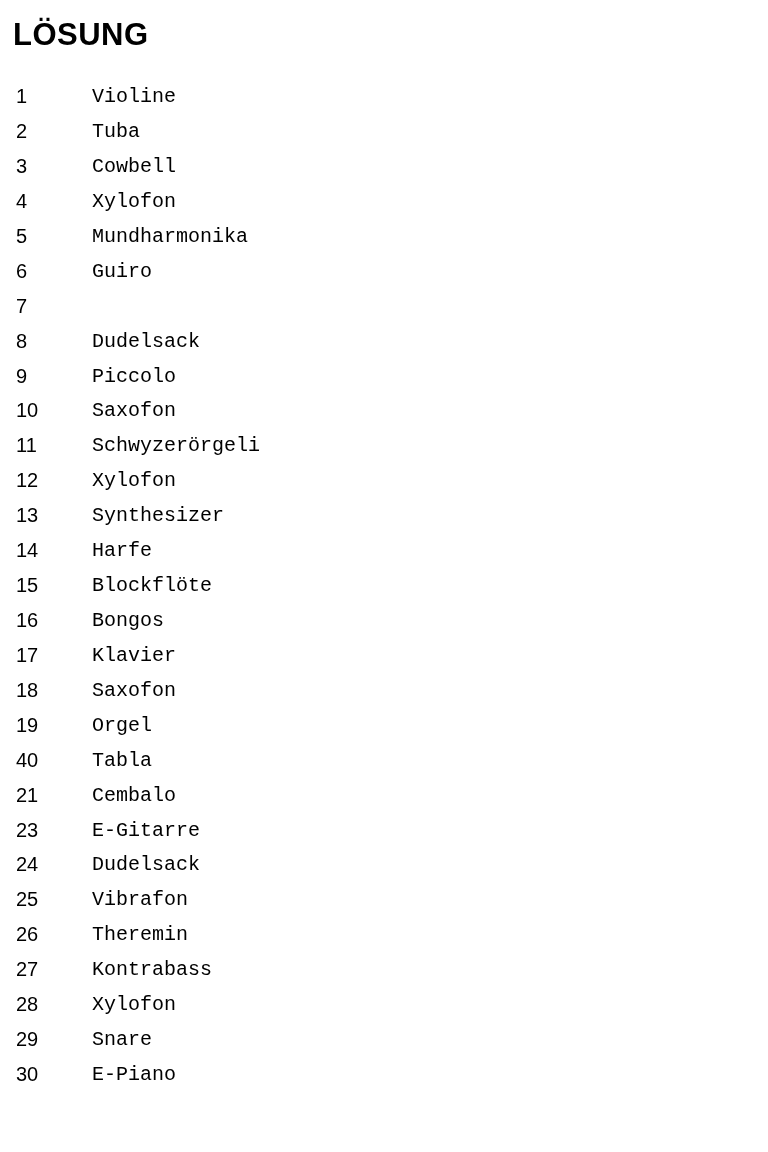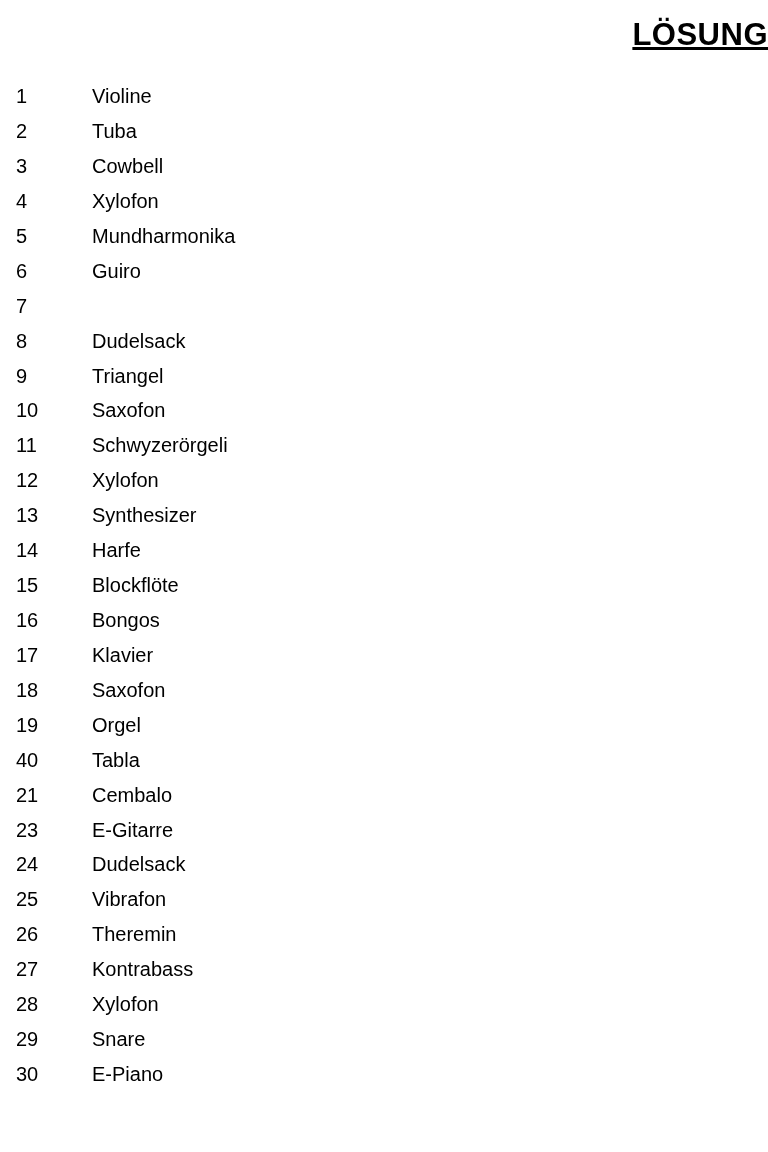--- a/index.html
+++ b/index.html
@@ -18,42 +18,42 @@
     background: #ffffff;
     position: relative;
   }
   .title {
     margin: 0;
     padding-top: 16px;
     padding-left: 13px;
     font-size: 31px;
     line-height: 1.2;
     font-weight: bold;
-    text-align: right;
+    text-align: left;
     letter-spacing: 0.5px;
     color: #000000;
-    text-decoration: underline;
   }
   .list {
     margin-top: 26px;
   }
   .row {
     height: 34.93px;
     display: flex;
     align-items: center;
     padding-left: 16px;
     font-size: 20px;
     color: #000000;
   }
   .num {
     width: 76px;
     flex: 0 0 76px;
   }
   .name {
     flex: 1;
+    font-family: Liberation Mono, monospace;
   }
 </style>
 </head>
 <body>
 
 <div class="page">
   <h1 class="title">LÖSUNG</h1>
 
   <div class="list">
 
@@ -91,21 +91,21 @@
         <span class="num">7</span>
       </div>
 
       <div class="row">
         <span class="num">8</span>
         <span class="name">Dudelsack</span>
       </div>
 
       <div class="row">
         <span class="num">9</span>
-        <span class="name">Triangel</span>
+        <span class="name">Piccolo</span>
       </div>
 
       <div class="row">
         <span class="num">10</span>
         <span class="name">Saxofon</span>
       </div>
 
       <div class="row">
         <span class="num">11</span>
         <span class="name">Schwyzerörgeli</span>

